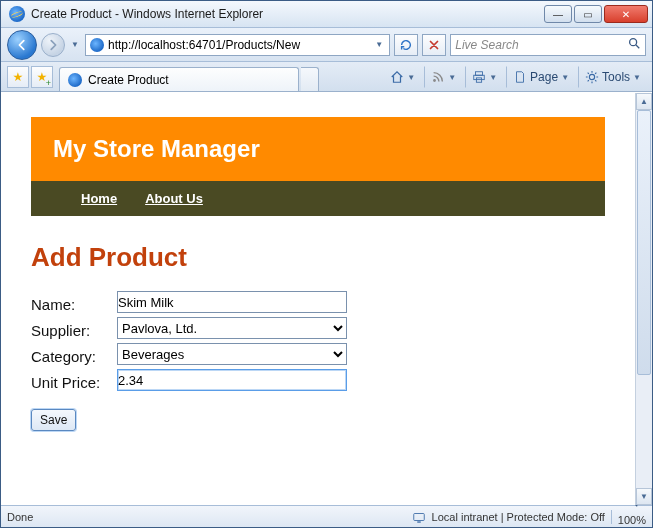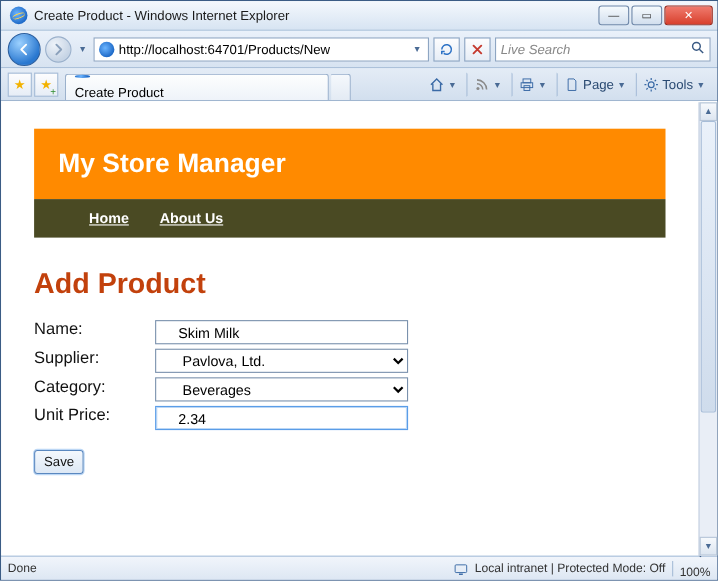--- a/index.html
+++ b/index.html
@@ -148,24 +148,23 @@
   .favstar { color: #f2b200; }
   .favplus { color: #f2b200; position: relative; }
   .favplus::after { content: "+"; position: absolute; right: 1px; bottom: -1px; font-size: 9px; color: #2d8a2d; }
   .tab {
     height: 24px;
     min-width: 240px;
     border: 1px solid #9bb1cc;
     border-bottom: none;
     background: linear-gradient(#fdfefe, #eef3f9);
     border-radius: 3px 3px 0 0;
-    display: flex; align-items: flex-start;
+    display: flex; align-items: center;
     padding: 0 8px; gap: 6px;
     margin-left: 4px;
-    flex-direction: column;
   }
   .tab .ie-icon-sm {
     width: 14px; height: 14px;
     background: radial-gradient(circle at 40% 40%, #6cb5ff 0%, #1e6ac8 70%);
     border-radius: 50%;
   }
   .newtab {
     width: 18px; height: 24px;
     border: 1px solid #9bb1cc;
     border-bottom: none; border-left: none;
@@ -237,32 +236,32 @@
     font-size: 13px;
     font-weight: bold;
     text-decoration: underline;
   }
   h1.page {
     font-family: "Trebuchet MS", sans-serif;
     font-size: 26px;
     margin: 26px 0 18px 0;
     color: #c2410c;
   }
-  .form-row { display: flex; align-items: flex-start; margin-bottom: 4px; gap: 24px; }
+  .form-row { display: flex; align-items: flex-end; margin-bottom: 4px; }
   .form-row label {
     width: 86px;
     font-size: 15px;
     color: #111;
   }
   .txt, .sel {
     width: 230px; height: 22px;
     border: 1px solid #7a91ad;
     background: #fff;
     font-size: 13px;
-    padding: 1px 20px;
+    padding: 1px 0;
     font-family: inherit;
   }
   .txt.focus { border: 1px solid #5a9de8; box-shadow: 0 0 0 1px #bcd7f5 inset; }
   .savebtn {
     margin-top: 14px;
     height: 22px;
     padding: 0 8px;
     background: linear-gradient(#f4f8fd,#dde8f5);
     border: 1px solid #5a88c0;
     border-radius: 3px;

